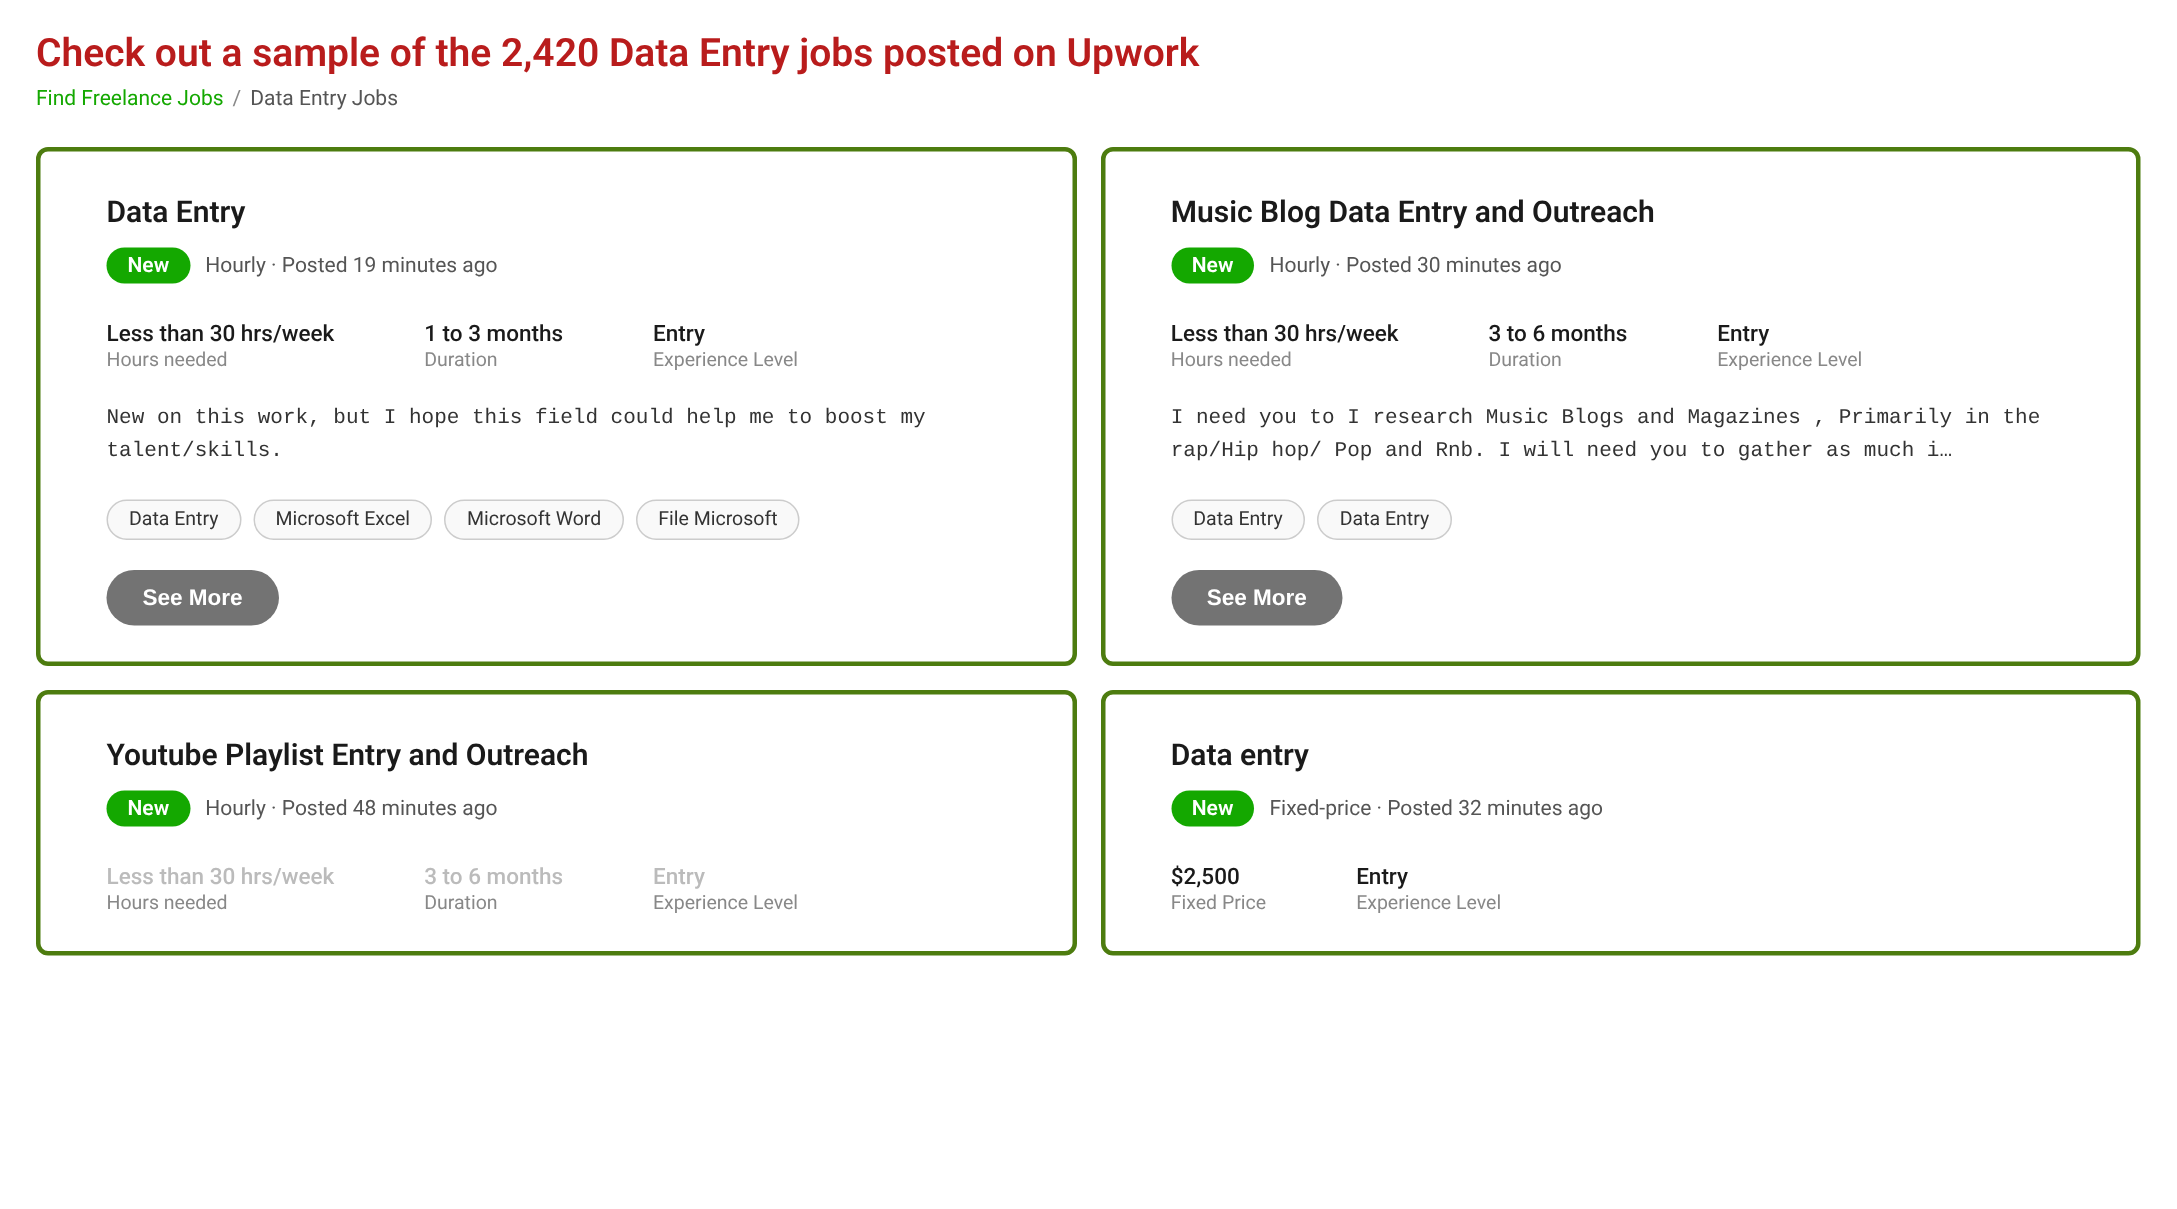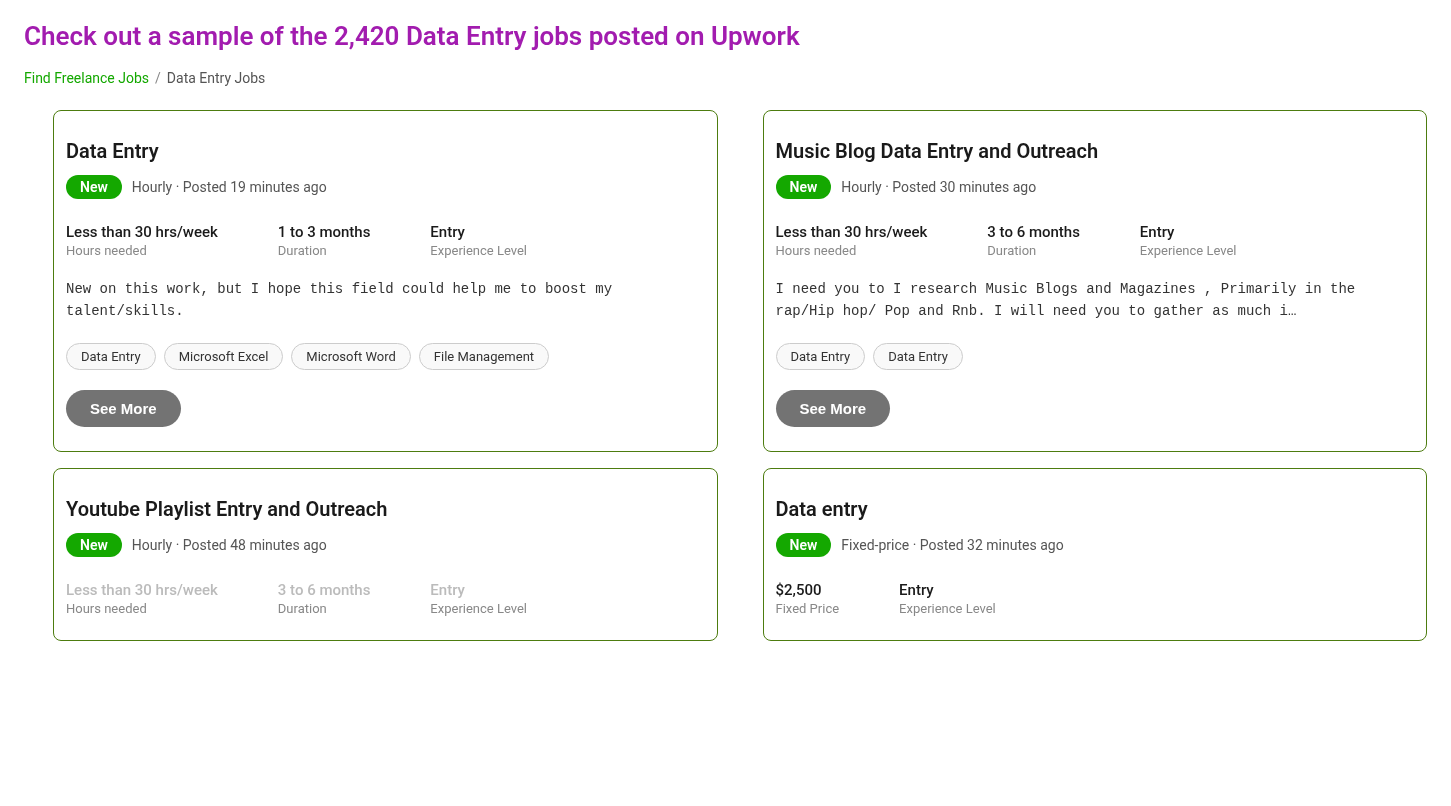--- a/index.html
+++ b/index.html
@@ -5,22 +5,22 @@
     * { box-sizing: border-box; margin: 0; padding: 0; }
     body {
       font-family: -apple-system, BlinkMacSystemFont, 'Segoe UI', Roboto, sans-serif;
       background: #fff;
       color: #222;
       padding: 20px 24px;
     }
     h1 {
       font-size: 26px;
       font-weight: 600;
-      color: #a21caf;
-      margin-bottom: 16px;
+      color: #b91c1c;
+      margin-bottom: 4px;
       line-height: 1.3;
     }
     .breadcrumb {
       display: flex;
       align-items: center;
       gap: 6px;
       font-size: 14px;
       margin-bottom: 24px;
       color: #555;
     }
@@ -28,25 +28,24 @@
       color: #14a800;
       text-decoration: none;
     }
     .breadcrumb-sep { color: #888; }
     .jobs-grid {
       display: grid;
       grid-template-columns: 1fr 1fr;
       gap: 16px;
     }
     .job-card {
-      border: 1px solid #4d7c0f;
+      border: 3px solid #4d7c0f;
       border-radius: 8px;
-      padding: 28px 12px 24px;
+      padding: 28px 44px 24px;
       background: #fff;
-      margin-left: 29px;
     }
     .job-title {
       font-size: 20px;
       font-weight: 600;
       color: #1a1a1a;
       margin-bottom: 12px;
     }
     .job-meta {
       display: flex;
       align-items: center;
@@ -150,21 +149,21 @@
       <div class="stat-block">
         <div class="stat-value">Entry</div>
         <div class="stat-label">Experience Level</div>
       </div>
     </div>
     <div class="job-description">New on this work, but I hope this field could help me to boost my talent/skills.</div>
     <div class="tags">
       <span class="tag">Data Entry</span>
       <span class="tag">Microsoft Excel</span>
       <span class="tag">Microsoft Word</span>
-      <span class="tag">File Management</span>
+      <span class="tag">File Microsoft</span>
     </div>
     <button class="see-more-btn">See More</button>
   </div>
 
   <div class="job-card">
     <div class="job-title">Music Blog Data Entry and Outreach</div>
     <div class="job-meta">
       <span class="badge-new">New</span>
       <span class="job-meta-text">Hourly · Posted 30 minutes ago</span>
     </div>

